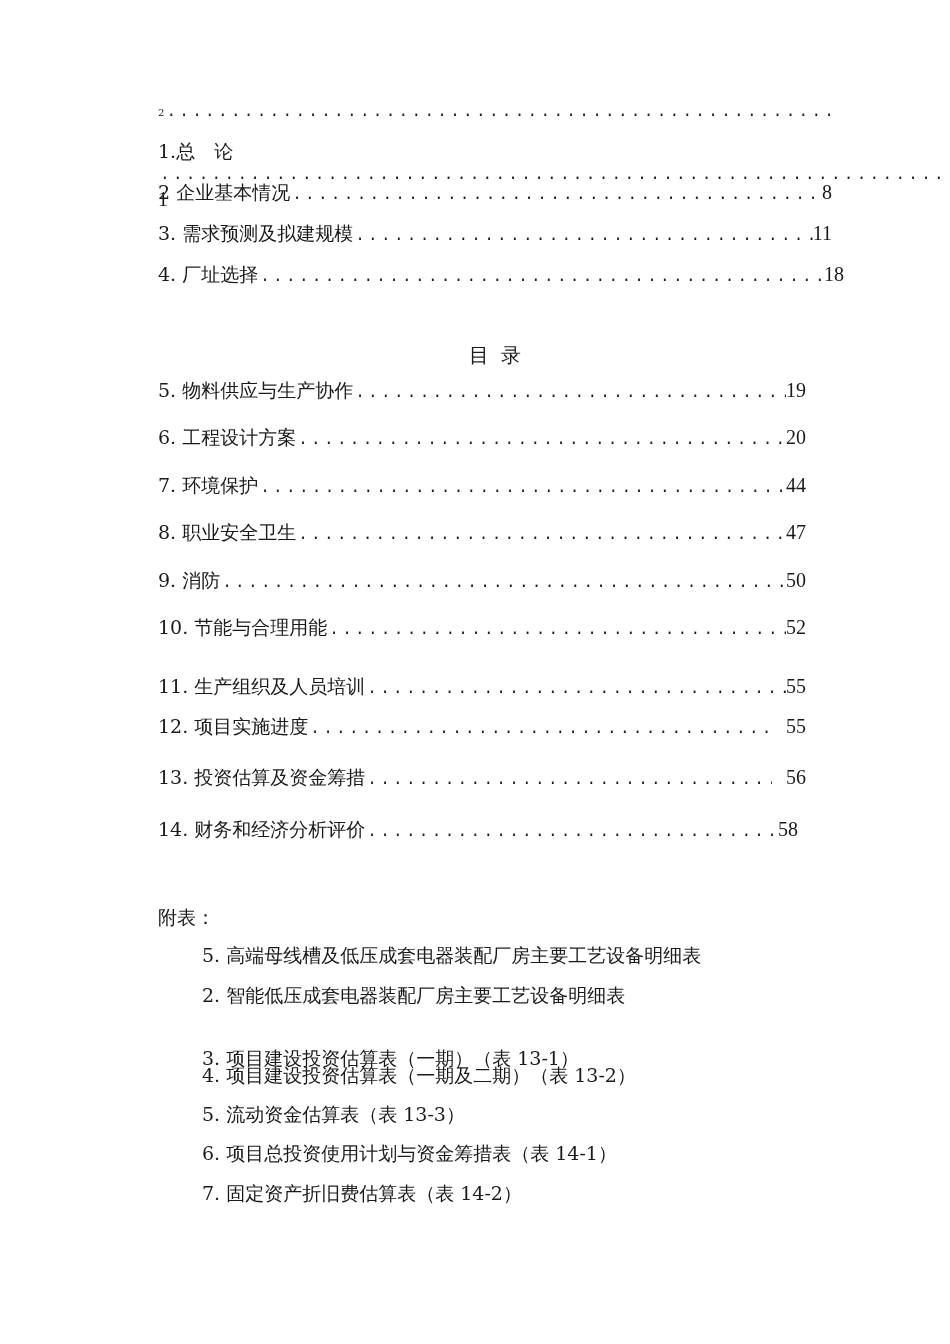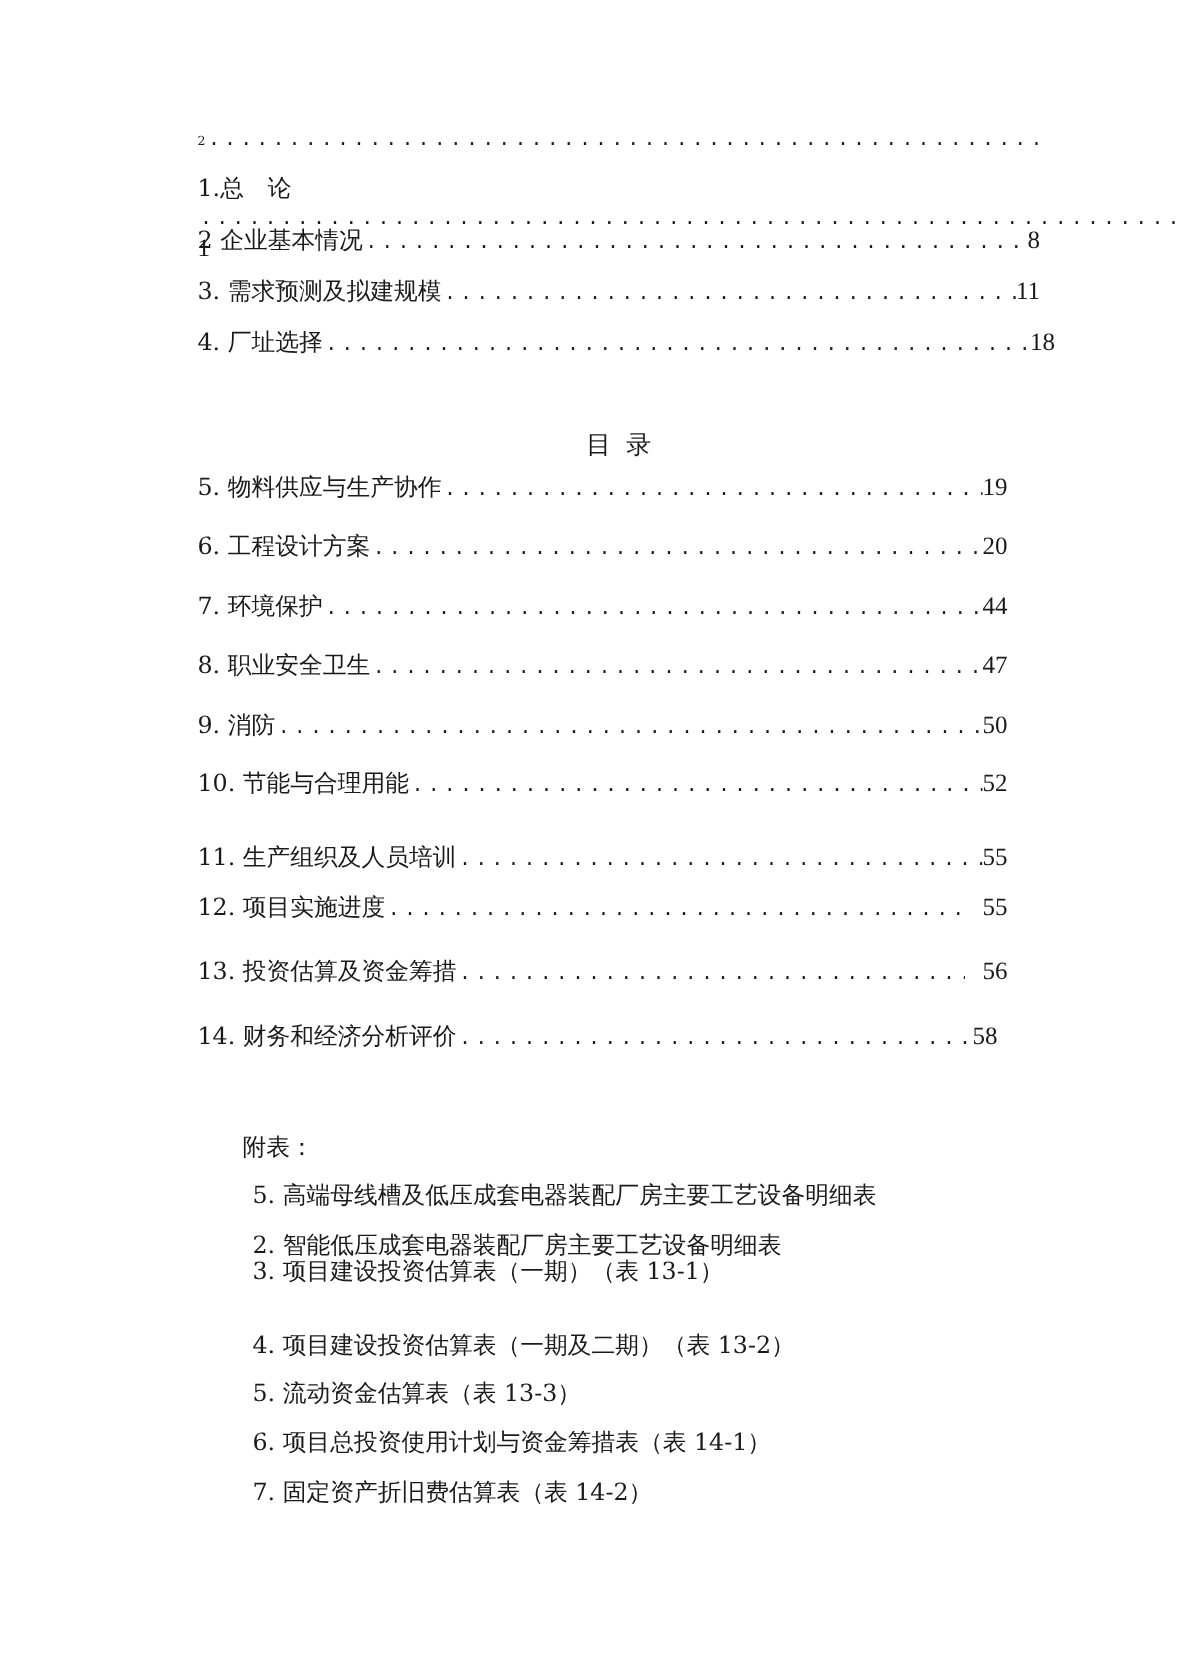--- a/index.html
+++ b/index.html
@@ -59,21 +59,20 @@
       top: 342px;
       letter-spacing: 12px;
       padding-left: 52px;
       box-sizing: border-box;
     }
     .appendix-title {
       position: absolute;
       left: 158px;
       top: 905px;
       font-size: 19px;
-      margin-left: 36px;
     }
     .appendix-item {
       position: absolute;
       left: 202px;
       font-size: 19px;
       white-space: nowrap;
     }
   </style>
 </head>
 <body>
@@ -155,19 +154,19 @@
   </div>
   <div class="toc-line" style="top:817px; width:640px;">
     <span class="label">14. 财务和经济分析评价 </span>
     <span class="leader">..............................................................................</span>
     <span class="page-num">58</span>
   </div>
 
   <div class="appendix-title">附表：</div>
   <div class="appendix-item" style="top:943px;">5. 高端母线槽及低压成套电器装配厂房主要工艺设备明细表</div>
   <div class="appendix-item" style="top:983px;text-align:center;">2. 智能低压成套电器装配厂房主要工艺设备明细表</div>
-  <div class="appendix-item" style="top:1004px;">3. 项目建设投资估算表（一期）（表 13-1）</div>
+  <div class="appendix-item" style="top:1046px;">3. 项目建设投资估算表（一期）（表 13-1）</div>
   <div class="appendix-item" style="top:1063px;">4. 项目建设投资估算表（一期及二期）（表 13-2）</div>
   <div class="appendix-item" style="top:1102px;">5. 流动资金估算表（表 13-3）</div>
   <div class="appendix-item" style="top:1141px;">6. 项目总投资使用计划与资金筹措表（表 14-1）</div>
   <div class="appendix-item" style="top:1181px;">7. 固定资产折旧费估算表（表 14-2）</div>
 
 </div>
 
 </body></html>

